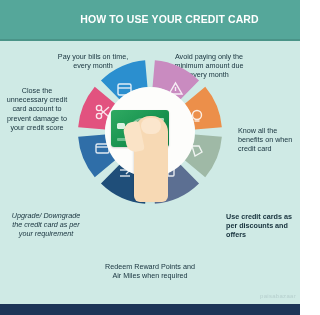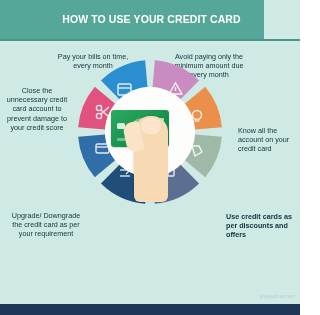--- a/index.html
+++ b/index.html
@@ -13,21 +13,21 @@
     height: 315px;
     overflow: hidden;
     font-family: "Liberation Sans", sans-serif;
     background: #cfeae5;
   }
 
   
   #header {
     position: absolute;
     left: 0; top: 0;
-    width: 264px;
+    width: 300px;
     height: 39px;
     background: #55a79a;
     box-sizing: border-box;
     display: flex;
     flex-direction: column;
     align-items: center;
     justify-content: center;
     padding-left: 39px;
   }
   #header .ttl-line {
@@ -164,42 +164,43 @@
     color: #16313c;
     font-size: 7.2px;
     line-height: 9.2px;
     text-align: center;
     font-family: "Liberation Sans", sans-serif;
   }
   #cap-pay     { left:  56px; top:  52px; width: 74px; }
   #cap-avoid   { left: 168px; top:  52px; width: 82px; }
   #cap-close   { left:   2px; top: 100px; width: 70px; }
   #cap-know    { left: 238px; top: 126px; width: 62px; text-align: left; }
-  #cap-upgrade { left:   8px; top: 211px; width: 76px; }
+  #cap-upgrade { left:   8px; top: 211px; width: 76px; font-style: italic; }
   #cap-use     { left: 226px; top: 212px; width: 74px; text-align: left; }
   #cap-redeem  { left: 100px; top: 262px; width: 100px; }
 </style>
 </head>
 <body>
 
 <div id="page">
 
   <div id="header">
     <div class="ttl-line">HOW TO USE YOUR CREDIT CARD</div>
   </div>
   <div id="header-rule"></div>
 
   <div id="body">
 
     <div class="cap" id="cap-pay" style="top:11px;">Pay your bills on time, every month</div>
     <div class="cap" id="cap-avoid" style="top:11px;">Avoid paying only the minimum amount due every month</div>
     <div class="cap" id="cap-close" style="top:45px;">Close the unnecessary credit card account to prevent damage to your credit score</div>
-    <div class="cap" id="cap-know" style="top:85px;">Know all the account on your credit card</div>
+    <div class="cap" id="cap-know" style="top:85px;">Know all the benefits on when credit card</div>
     <div class="cap" id="cap-upgrade" style="top:170px;">Upgrade/ Downgrade the credit card as per your requirement</div>
     <div class="cap" id="cap-use" style="top:171px;font-weight:bold;">Use credit cards as per discounts and offers</div>
+    <div class="cap" id="cap-redeem" style="top:221px;">Redeem Reward Points and Air Miles when required</div>
 
     <div id="wheel-wrap" style="top:19px;">
       <svg id="wheel-svg" width="144" height="144" viewBox="0 0 144 144">
 
         <g fill="none" stroke-width="27">
 
           <path stroke="#2b8fcf" d="M 32.4 30.1 A 58.5 58.5 0 0 1 68.3 13.6"></path>
 
           <path stroke="#c98bc0" d="M 75.7 13.6 A 58.5 58.5 0 0 1 111.6 30.1"></path>
 

